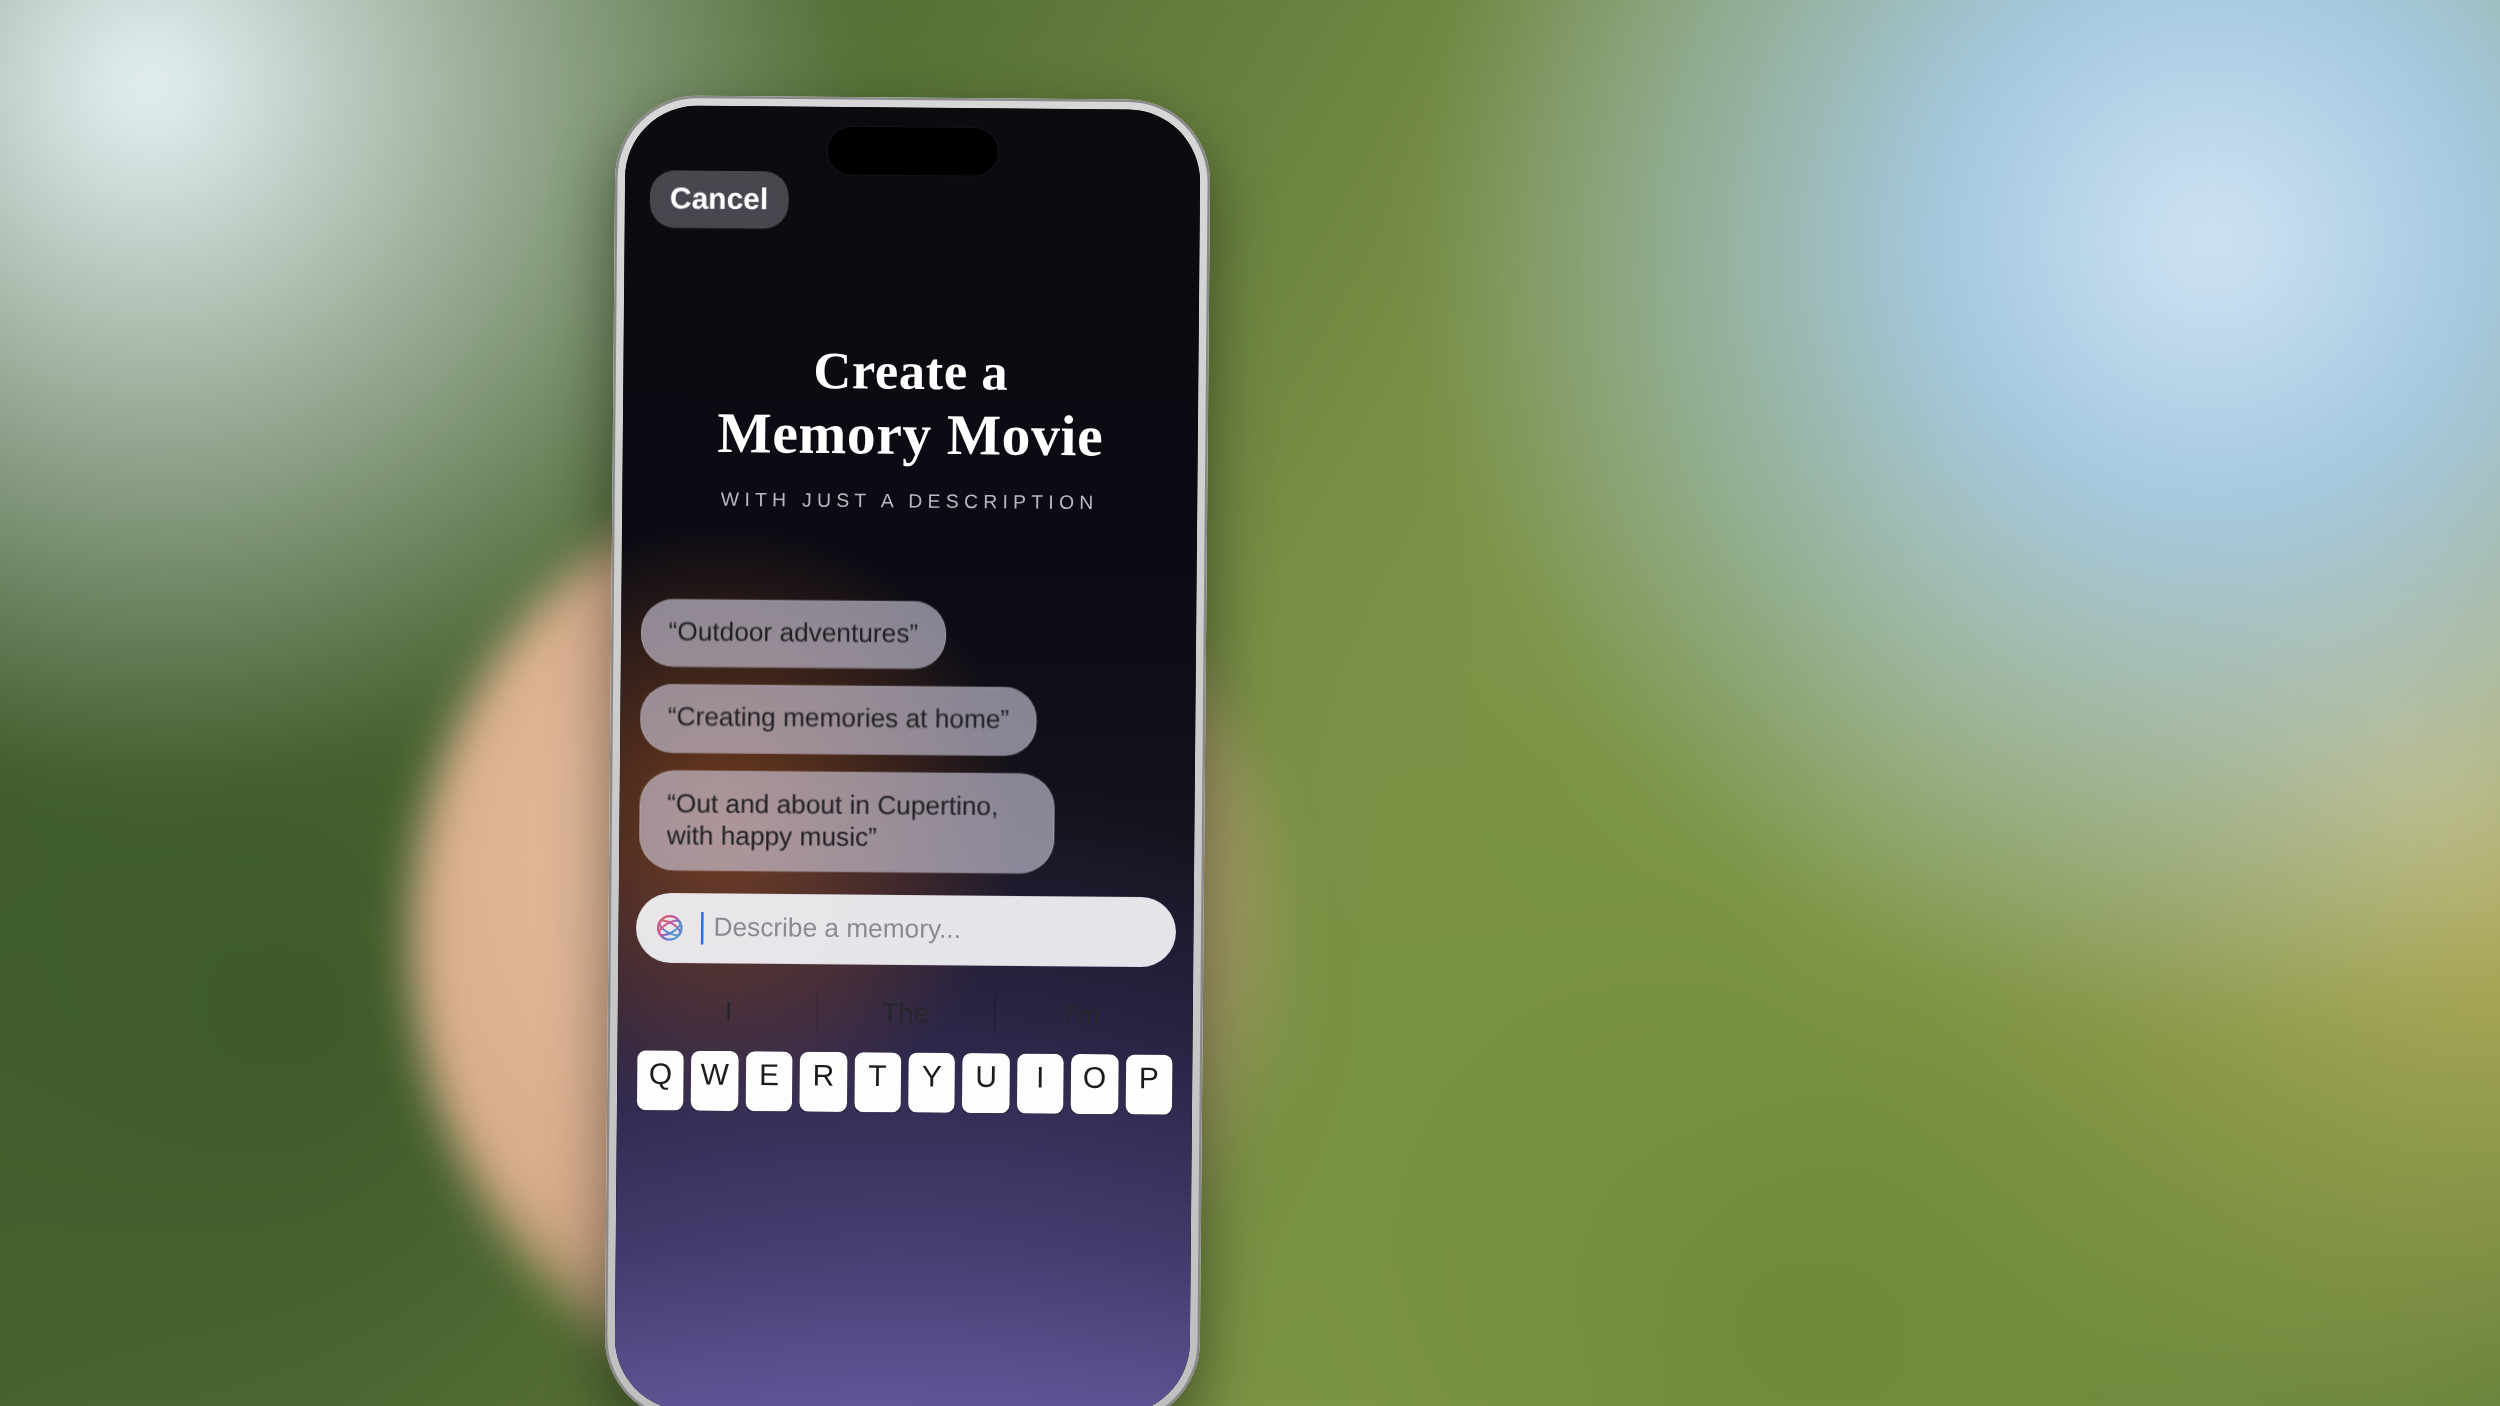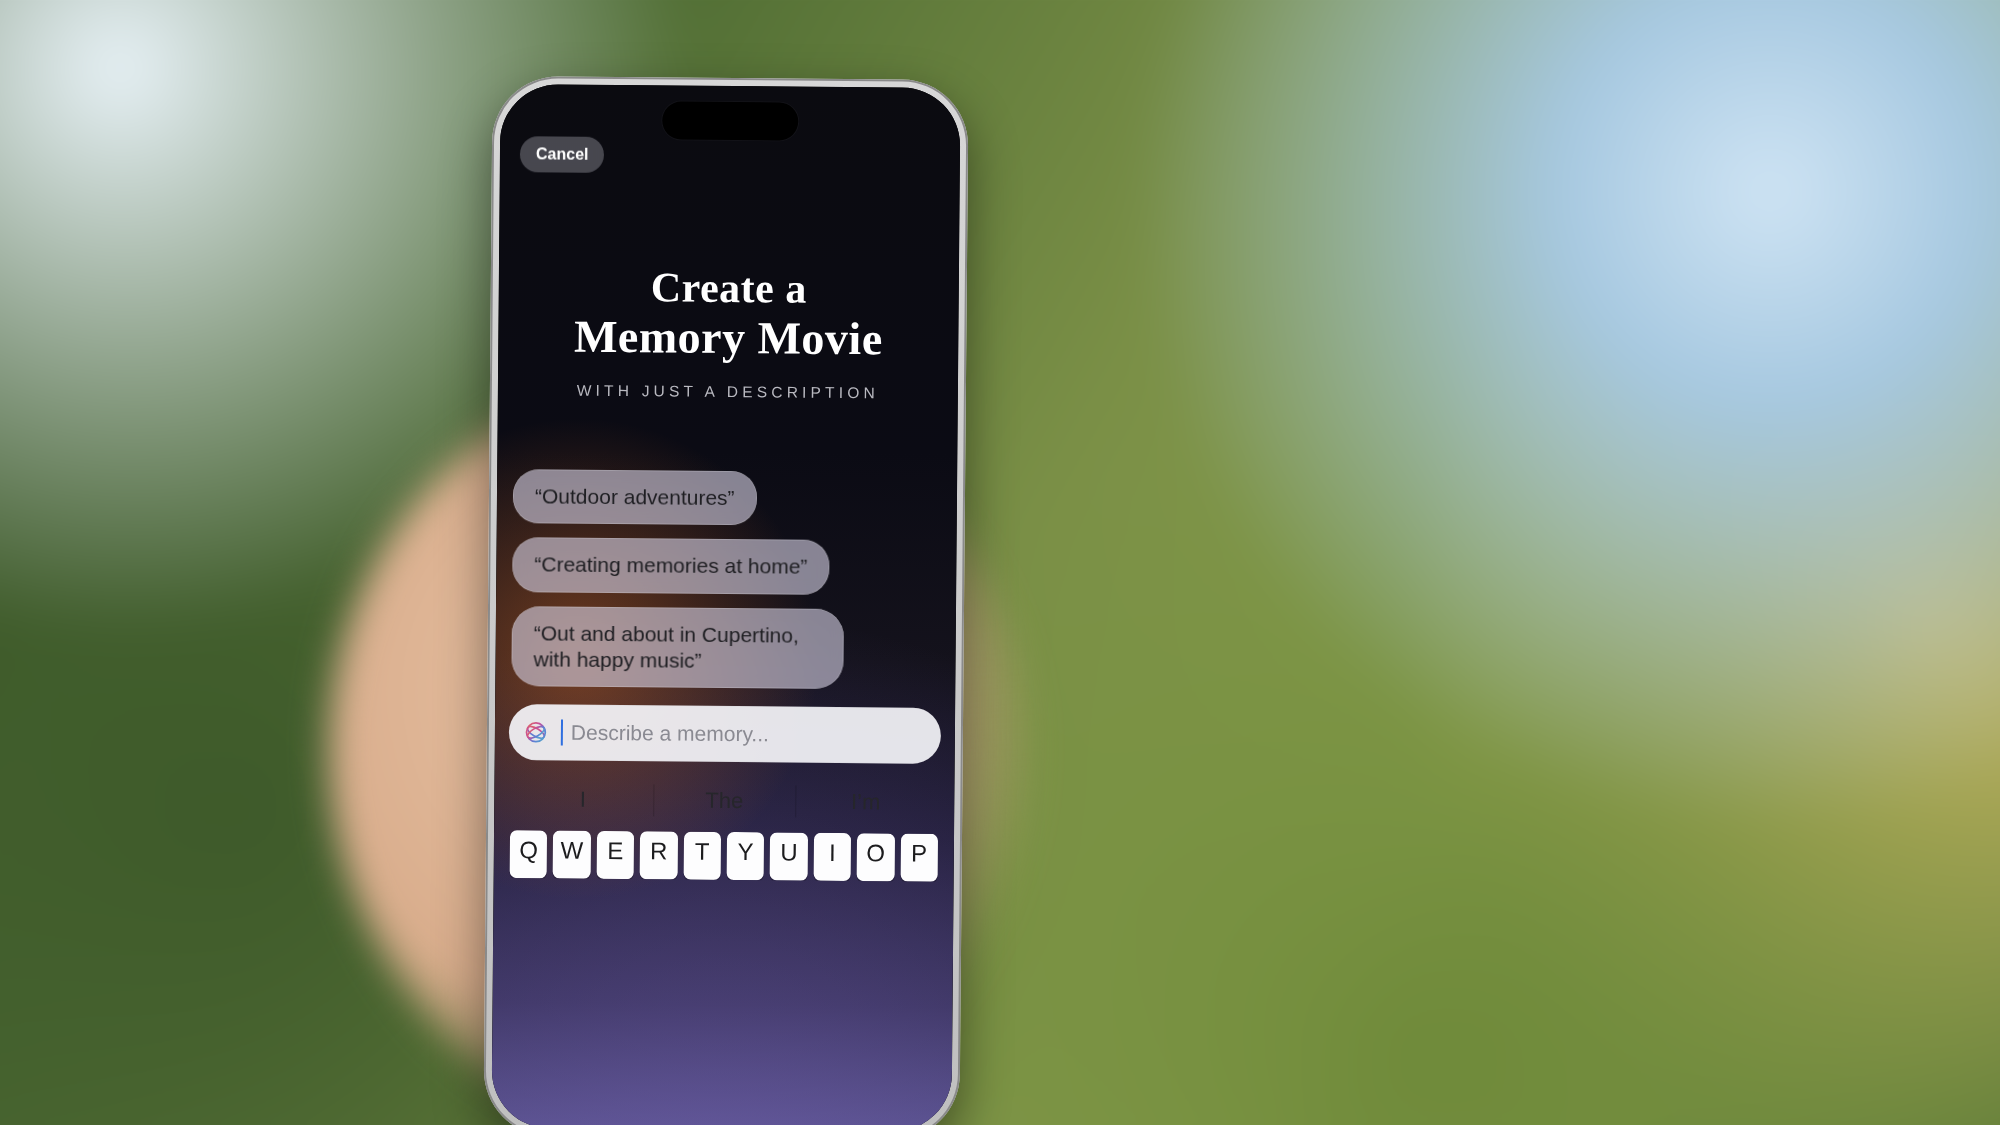--- a/index.html
+++ b/index.html
@@ -73,21 +73,21 @@
     display: flex; flex-direction: column;
     padding: 14px 14px 0 14px;
   }
   .cancel-chip {
     align-self: flex-start;
     margin-top: 38px;
     margin-left: 6px;
     background: rgba(120,120,130,.55);
     color: #fff;
     font-weight: 600;
-    font-size: 16px;
+    font-size: 24px;
     padding: 9px 16px;
     border-radius: 20px;
     backdrop-filter: blur(6px);
     text-align: center;
   }
   .heading {
     margin-top: 92px;
     text-align: center;
     font-family: Georgia, "Times New Roman", serif;
     font-weight: 700;

